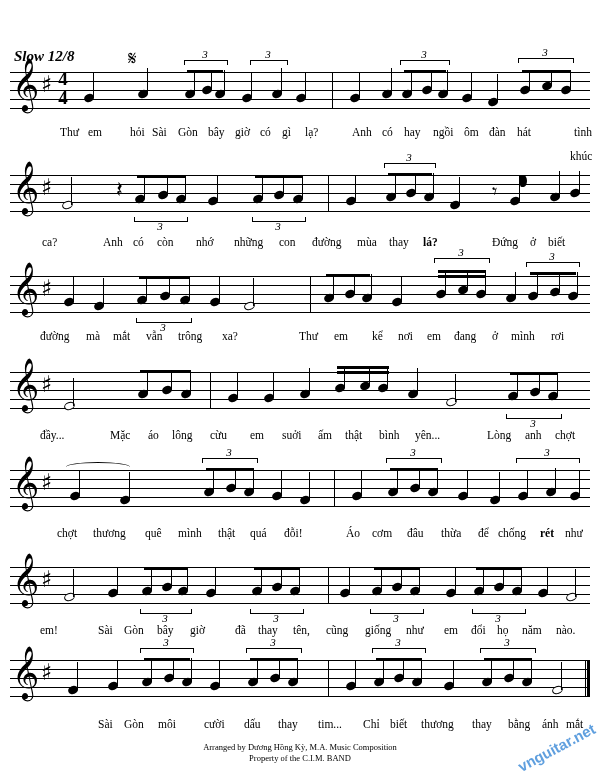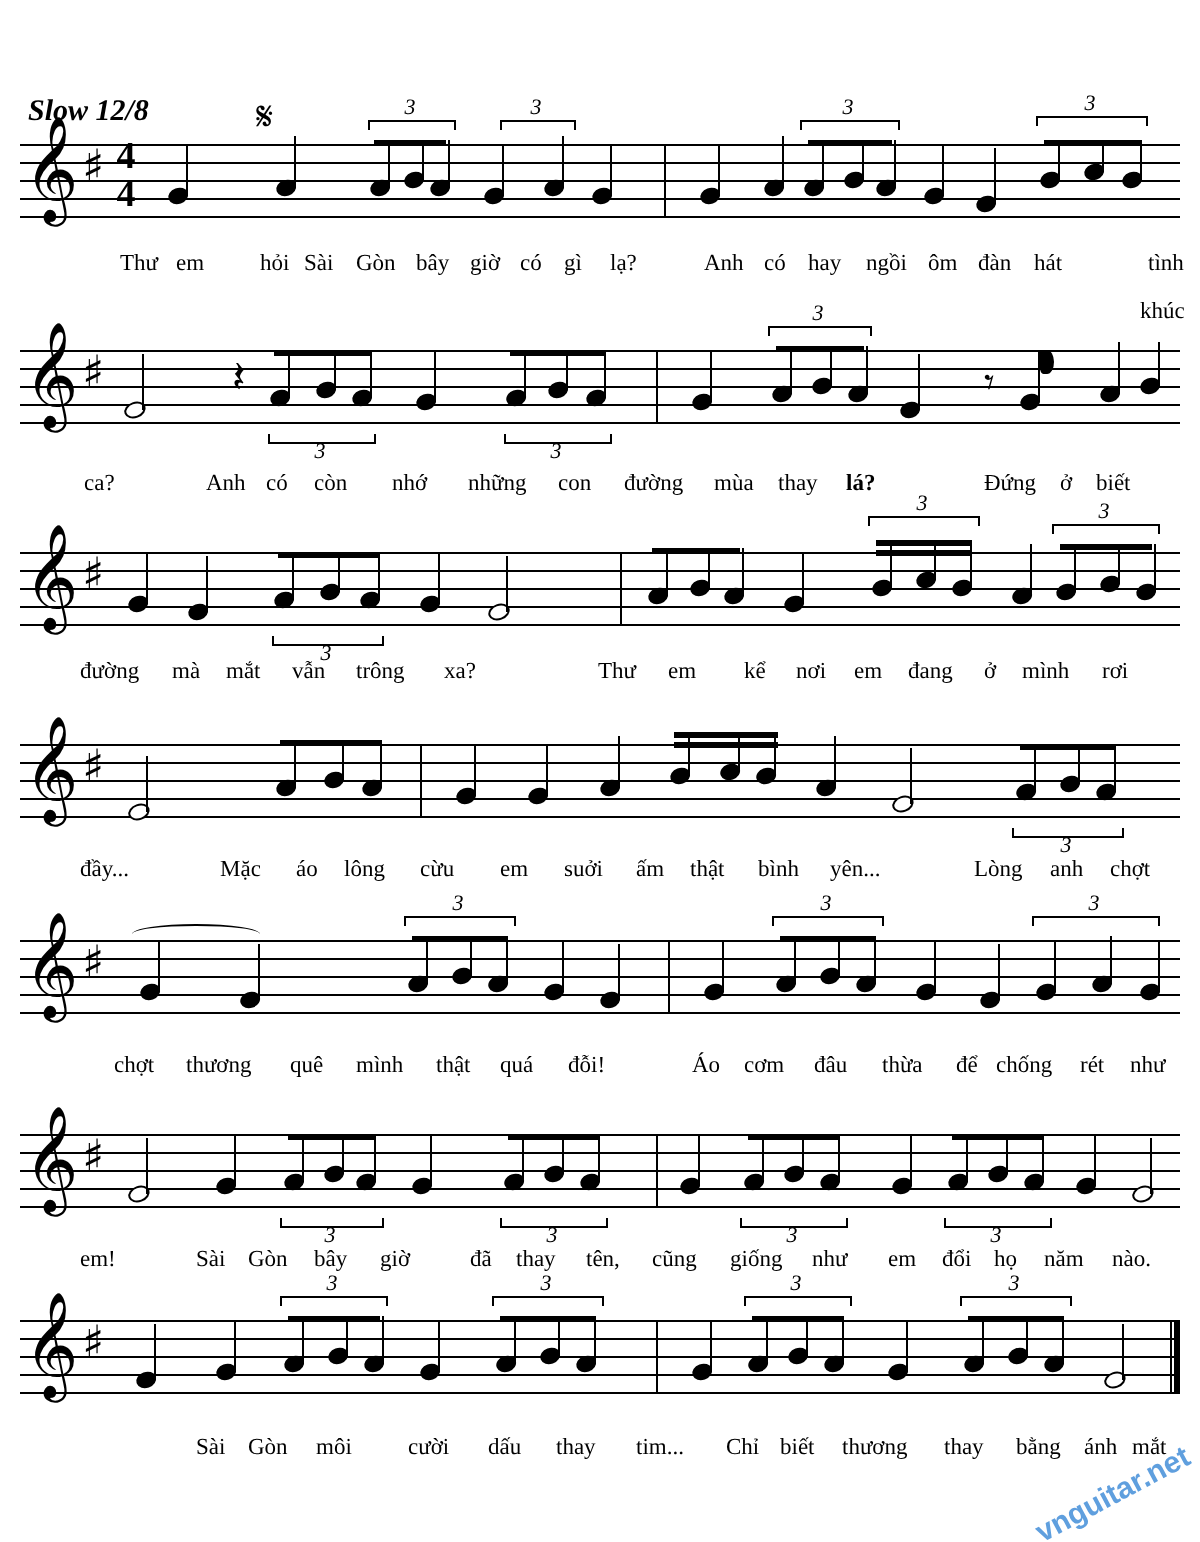--- a/index.html
+++ b/index.html
@@ -659,21 +659,21 @@
     <span class="lyric" style="left:168px;">mình</span>
     <span class="lyric" style="left:208px;">thật</span>
     <span class="lyric" style="left:240px;">quá</span>
     <span class="lyric" style="left:274px;">đỗi!</span>
     <span class="lyric" style="left:336px;">Áo</span>
     <span class="lyric" style="left:362px;">cơm</span>
     <span class="lyric" style="left:397px;">đâu</span>
     <span class="lyric" style="left:431px;">thừa</span>
     <span class="lyric" style="left:468px;">để</span>
     <span class="lyric" style="left:488px;">chống</span>
-    <span class="lyric" style="left:530px;">rét</span>
+    <span class="lyric" style="left:530px;font-weight:bold;">rét</span>
     <span class="lyric" style="left:555px;">như</span>
   </div>
 
   <div class="system" id="sys6" style="top:567px;">
     <div class="staff">
       <div class="line l0"></div>
         <div class="line l1"></div>
         <div class="line l2"></div>
       <div class="line l3"></div>
         <div class="line l4"></div>
@@ -913,14 +913,18 @@
     <span class="lyric" style="left:380px;">biết</span>
     <span class="lyric" style="left:411px;">thương</span>
     <span class="lyric" style="left:462px;">thay</span>
     <span class="lyric" style="left:498px;">bằng</span>
     <span class="lyric" style="left:532px;">ánh</span>
     <span class="lyric" style="left:556px;">mắt</span>
   </div>
 
   <div id="watermark">vnguitar.net</div>
 
+  <div id="credits" style="top:742px;">
+    <div>Arranged by Dương Hồng Kỳ, M.A. Music Composition</div>
+    <div>Property of the C.I.M. BAND</div>
+  </div>
 
 </div>
 
 </body></html>

